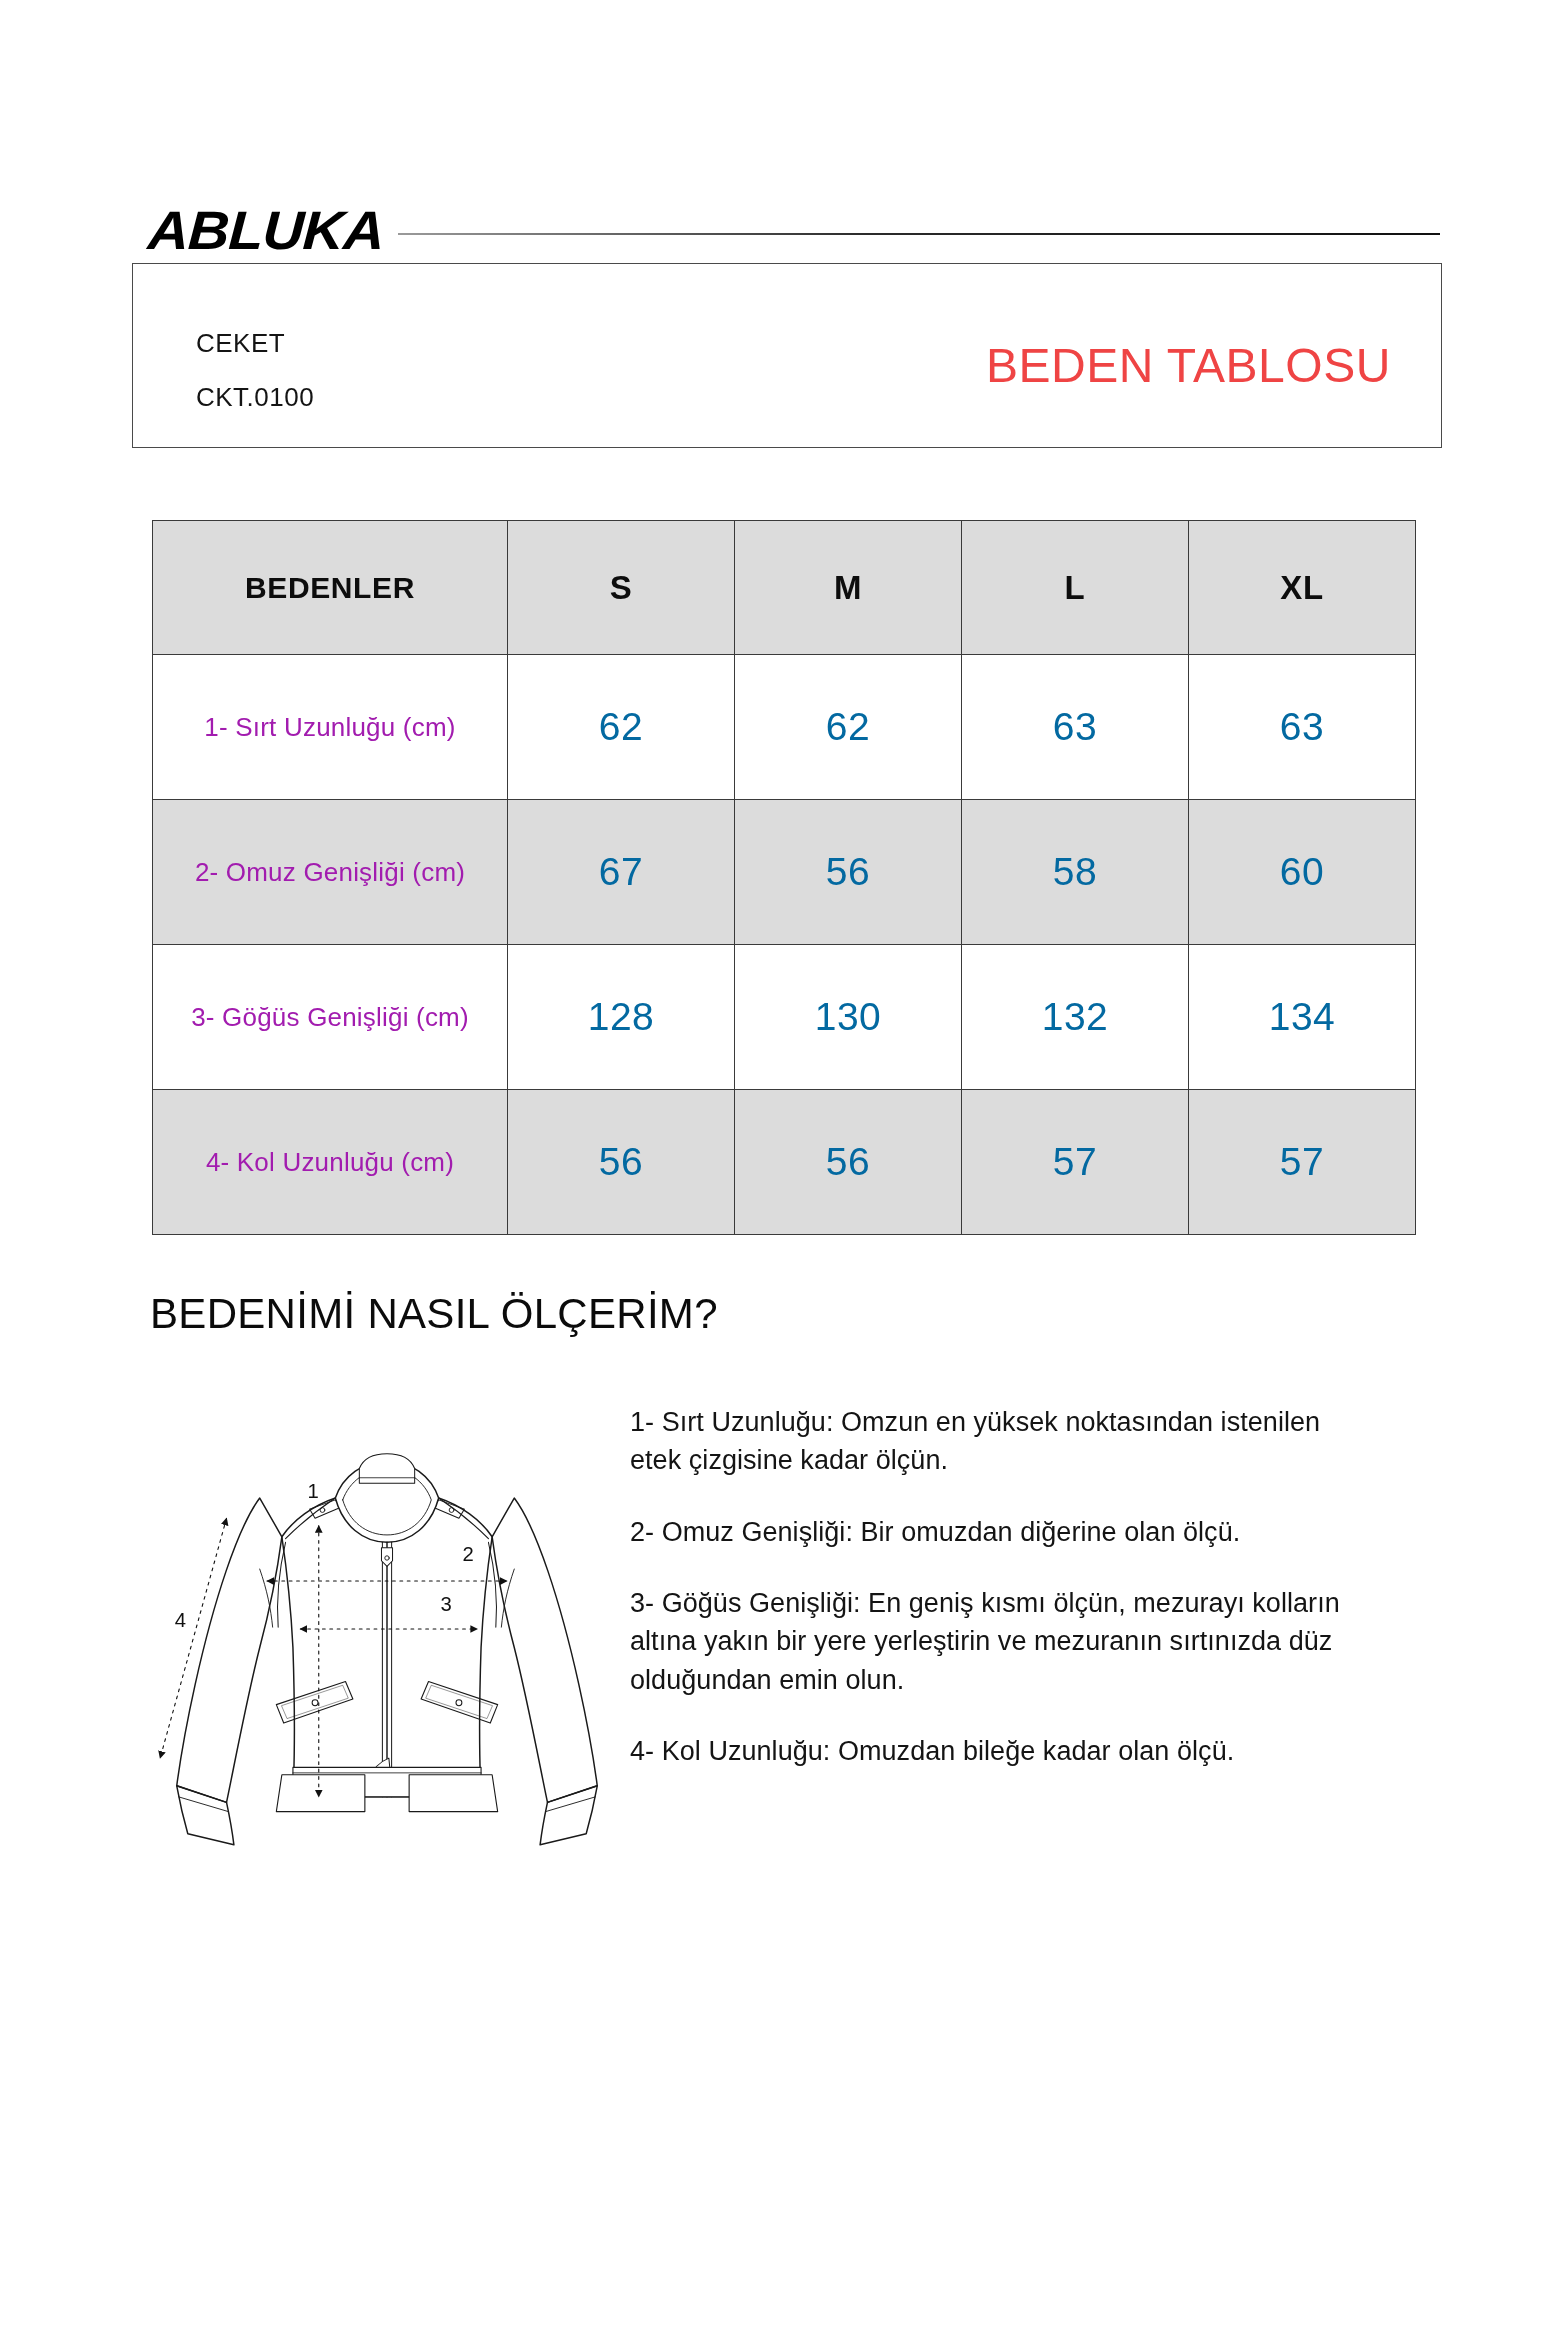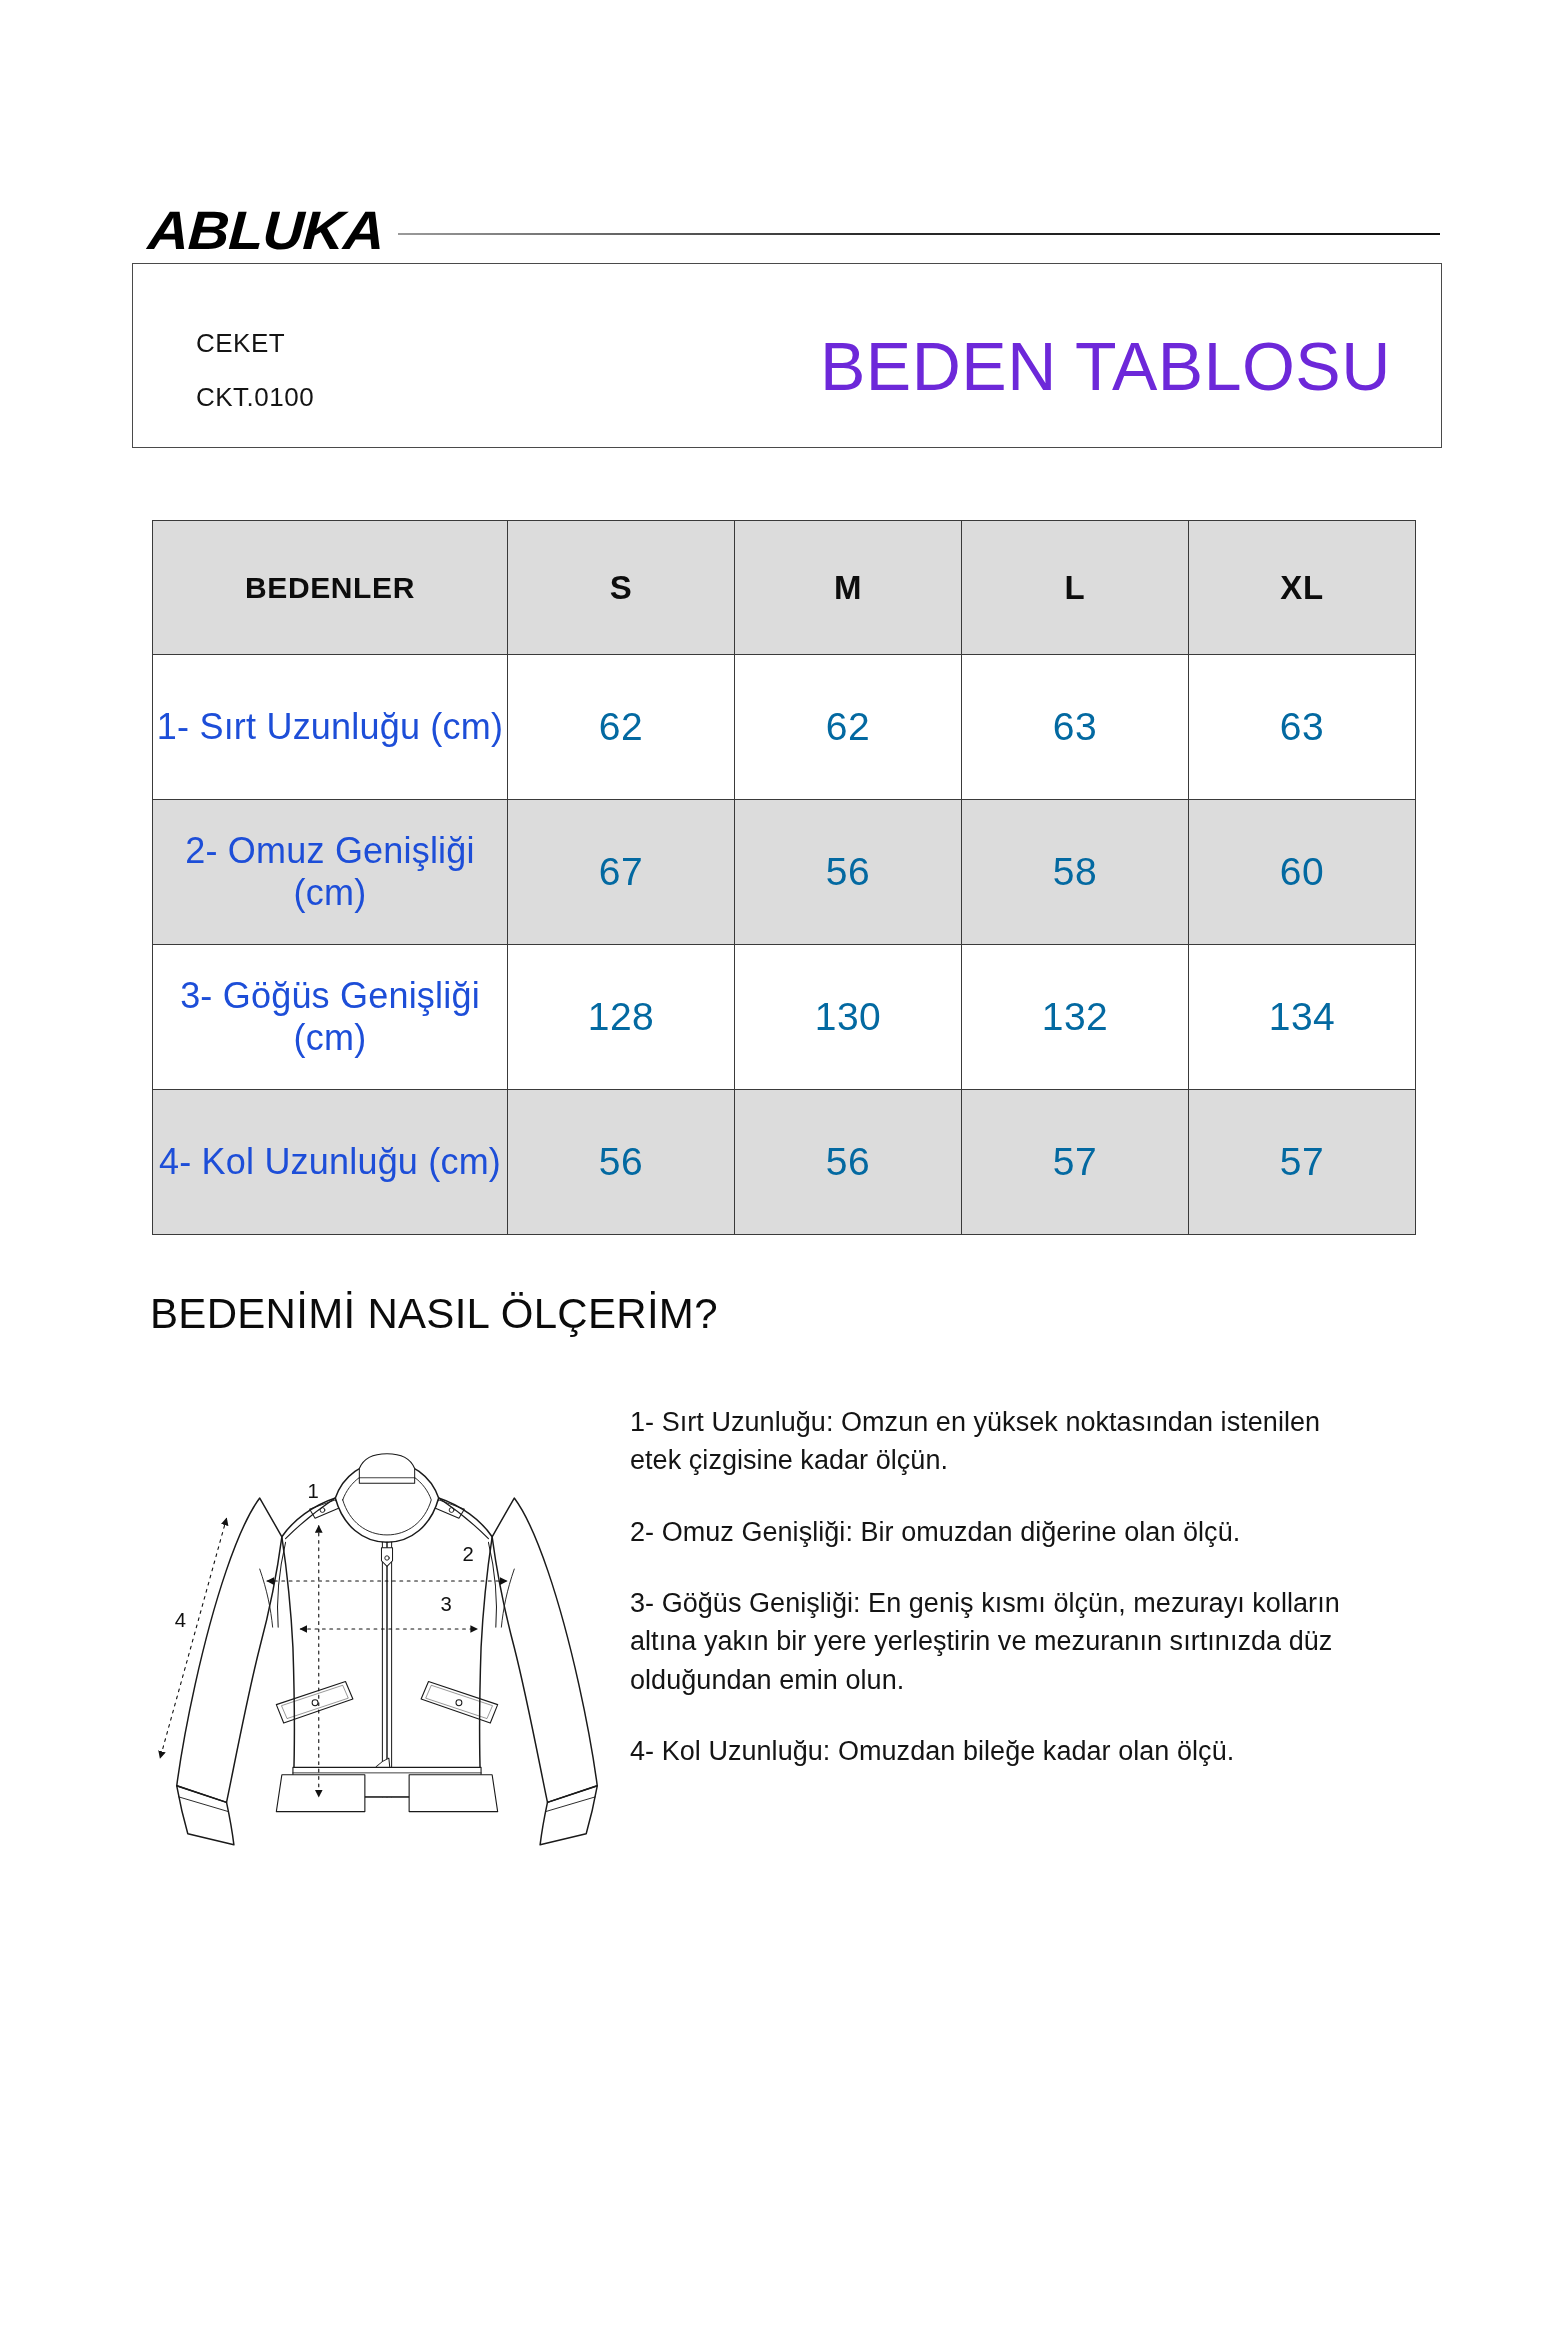--- a/index.html
+++ b/index.html
@@ -89,23 +89,23 @@
   }
 
   .product-meta div {
     font-size: 26px;
     letter-spacing: 0.5px;
     color: #141414;
     line-height: 1.15;
   }
 
   .doc-title {
-    font-size: 68px;
+    font-size: 48px;
     letter-spacing: 0.5px;
-    color: #6d28d9;
+    color: #ef4444;
     white-space: nowrap;
     padding-right: 9.2px;
     padding-top: 20px;
   }
 
   
   .size-table {
     position: absolute;
     left: 152px;
     top: 520px;
@@ -137,23 +137,23 @@
     letter-spacing: 0.6px;
     color: #0d0d0d;
   }
 
   .head-row th.size-head {
     font-size: 33px;
     font-weight: bold;
   }
 
   td.label-cell {
-    font-size: 36px;
+    font-size: 26px;
     letter-spacing: 0.2px;
-    color: #1d4ed8;
+    color: #a21caf;
   }
 
   td.value-cell {
     font-size: 39px;
     color: #0369a1;
     letter-spacing: 0.5px;
   }
 
   
   .howto-heading {

